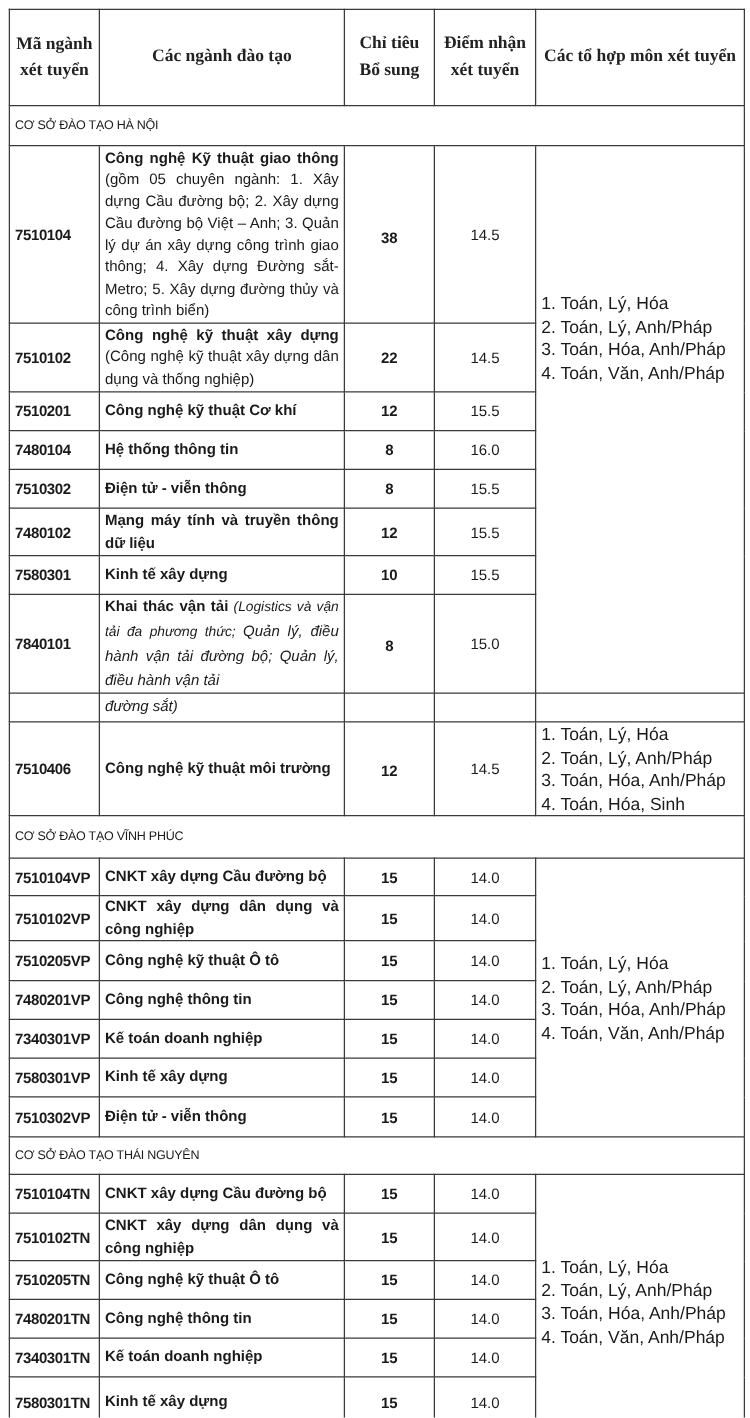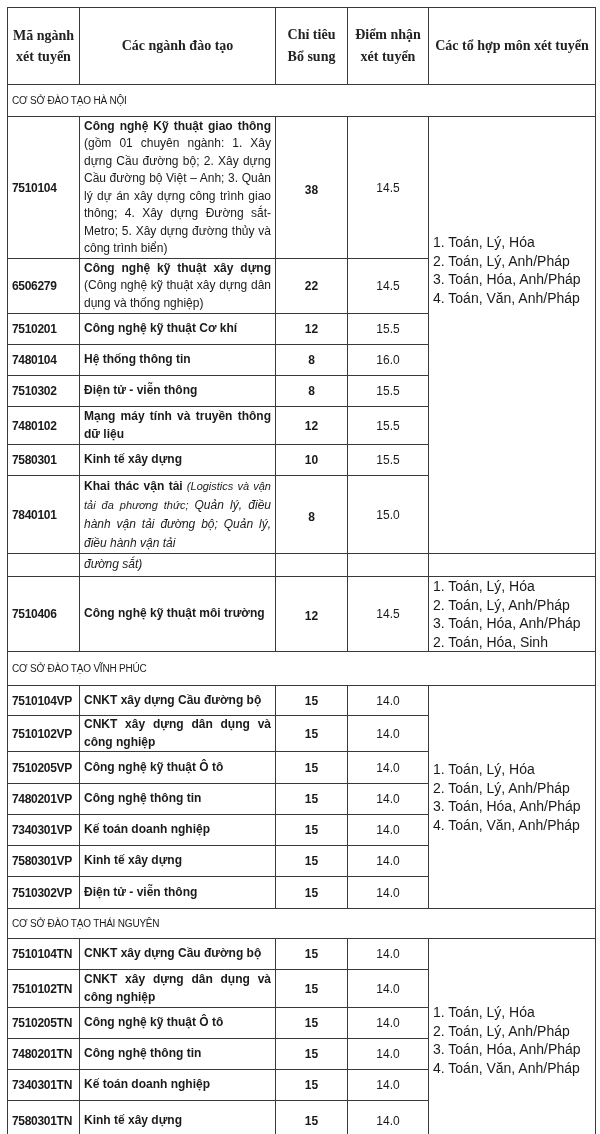--- a/index.html
+++ b/index.html
@@ -74,33 +74,33 @@
     </tr>
   </thead>
   <tbody>
 
     <tr class="section-row" style="height:32px">
       <td colspan="5">CƠ SỞ ĐÀO TẠO HÀ NỘI</td>
     </tr>
 
     <tr style="height:142px">
       <td class="code">7510104</td>
-      <td class="name"><span class="bold">Công nghệ Kỹ thuật giao thông</span><span> (gồm 01 chuyên ngành:  1. Xây dựng Cầu đường bộ; 2. Xây dựng Cầu đường bộ Việt – Anh; 3. Quản lý dự án xây dựng công trình giao thông; 4. Xây dựng Đường sắt- Metro; 5. Xây dựng đường thủy và công trình biển)</span></td>
+      <td class="name"><span class="bold">Công nghệ Kỹ thuật giao thông</span><span> (gồm 05 chuyên ngành:  1. Xây dựng Cầu đường bộ; 2. Xây dựng Cầu đường bộ Việt – Anh; 3. Quản lý dự án xây dựng công trình giao thông; 4. Xây dựng Đường sắt- Metro; 5. Xây dựng đường thủy và công trình biển)</span></td>
       <td class="quota mid">38</td>
       <td class="score mid">14.5</td>
       <td class="subj" rowspan="8" style="vertical-align:top;padding-top:116px">
         <span class="subj-line">1. Toán, Lý, Hóa</span>
         <span class="subj-line">2. Toán, Lý, Anh/Pháp</span>
         <span class="subj-line">3. Toán, Hóa, Anh/Pháp</span>
         <span class="subj-line">4. Toán, Văn, Anh/Pháp</span>
       </td>
     </tr>
 
     <tr style="height:55px">
-      <td class="code">6506279</td>
+      <td class="code">7510102</td>
       <td class="name"><span class="bold">Công nghệ kỹ thuật xây dựng</span><span> (Công nghệ kỹ thuật xây dựng dân dụng và thống nghiệp)</span></td>
       <td class="quota">22</td>
       <td class="score">14.5</td>
     </tr>
 
     <tr style="height:31px">
       <td class="code">7510201</td>
       <td class="name"><span class="bold">Công nghệ kỹ thuật Cơ khí</span></td>
       <td class="quota">12</td>
       <td class="score">15.5</td>
@@ -151,21 +151,21 @@
 
     <tr style="height:71px">
       <td class="code">7510406</td>
       <td class="name"><span class="bold">Công nghệ kỹ thuật môi trường</span></td>
       <td class="quota mid">12</td>
       <td class="score mid">14.5</td>
       <td class="subj">
         <span class="subj-line">1. Toán, Lý, Hóa</span>
         <span class="subj-line">2. Toán, Lý, Anh/Pháp</span>
         <span class="subj-line">3. Toán, Hóa, Anh/Pháp</span>
-        <span class="subj-line">2. Toán, Hóa, Sinh</span>
+        <span class="subj-line">4. Toán, Hóa, Sinh</span>
       </td>
     </tr>
 
     <tr class="section-row" style="height:34px">
       <td colspan="5">CƠ SỞ ĐÀO TẠO VĨNH PHÚC</td>
     </tr>
 
     <tr style="height:30px">
       <td class="code">7510104VP</td>
       <td class="name"><span class="bold">CNKT xây dựng Cầu đường bộ</span></td>

